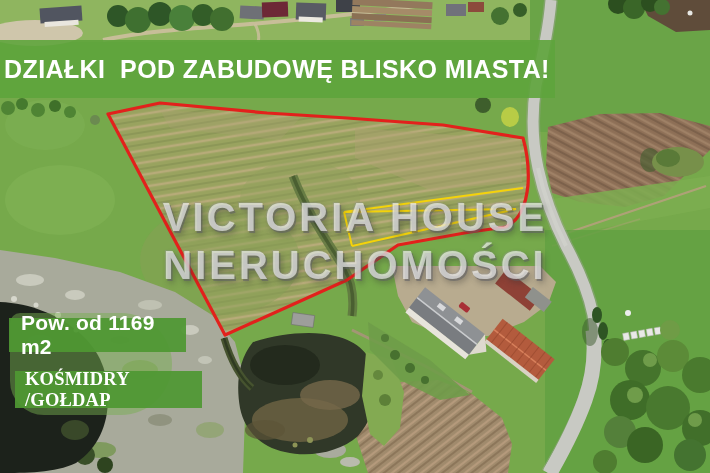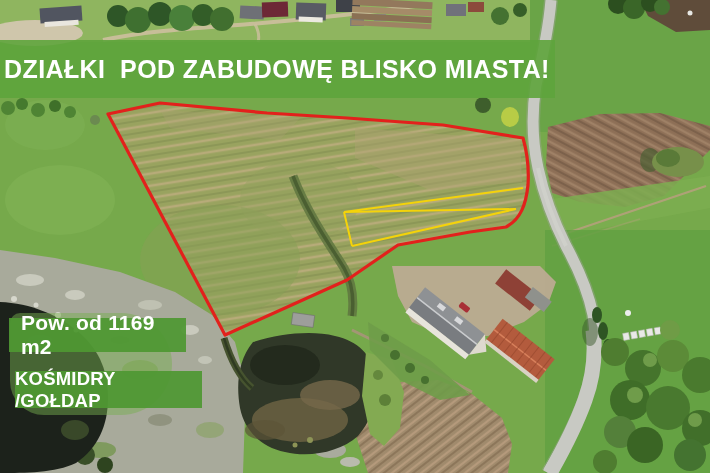--- a/index.html
+++ b/index.html
@@ -20,21 +20,21 @@
                          3px 4px 6px rgba(45,45,45,.40);}
   .info-blob{position:absolute;left:10px;top:313px;width:162px;height:102px;
              background:rgba(120,175,80,0.48);
              border-radius:12px 60px 60px 40px;z-index:28;}
   .badge{position:absolute;background:rgba(79,152,51,0.93);color:#fff;
          font-weight:bold;display:flex;align-items:center;z-index:29;
          box-sizing:border-box;}
   .badge.area{left:9px;top:318px;width:177px;height:34px;font-size:21px;
               padding-left:12px;letter-spacing:.2px;}
   .badge.loc{left:15px;top:371px;width:187px;height:37px;font-size:18.5px;
-             letter-spacing:.2px;}
+             padding-left:10px;letter-spacing:.2px;font-family:Liberation Serif, serif;}
 </style>
 </head>
 <body>
 
 <div class="scene">
 
 <svg width="710" height="473" viewBox="0 0 710 473">
   <defs>
     <pattern id="mow" width="10" height="12" patternUnits="userSpaceOnUse" patternTransform="rotate(-9)">
       <rect width="10" height="12" fill="#99a35f"></rect>
@@ -283,20 +283,24 @@
     <line x1="344" y1="212" x2="516" y2="209"></line>
     <line x1="352" y1="246" x2="516" y2="209"></line>
     <line x1="344" y1="212" x2="352" y2="246"></line>
   </g>
 </svg>
 
 <div class="banner">
   <h1>DZIAŁKI  POD ZABUDOWĘ BLISKO MIASTA!</h1>
 </div>
 
+<div class="watermark">
+  <div>VICTORIA HOUSE</div>
+  <div>NIERUCHOMOŚCI</div>
+</div>
 
 <div class="info-blob"></div>
 <div class="badge area">
   <span>Pow. od 1169 m2</span>
 </div>
 <div class="badge loc">
   <span>KOŚMIDRY /GOŁDAP</span>
 </div>
 
 </div>

